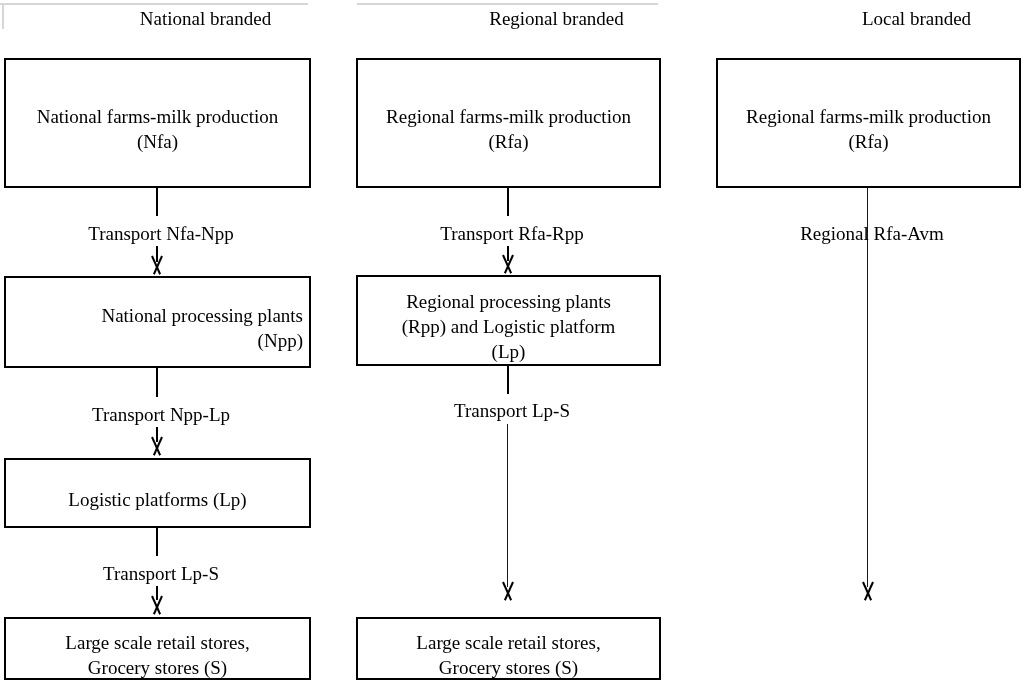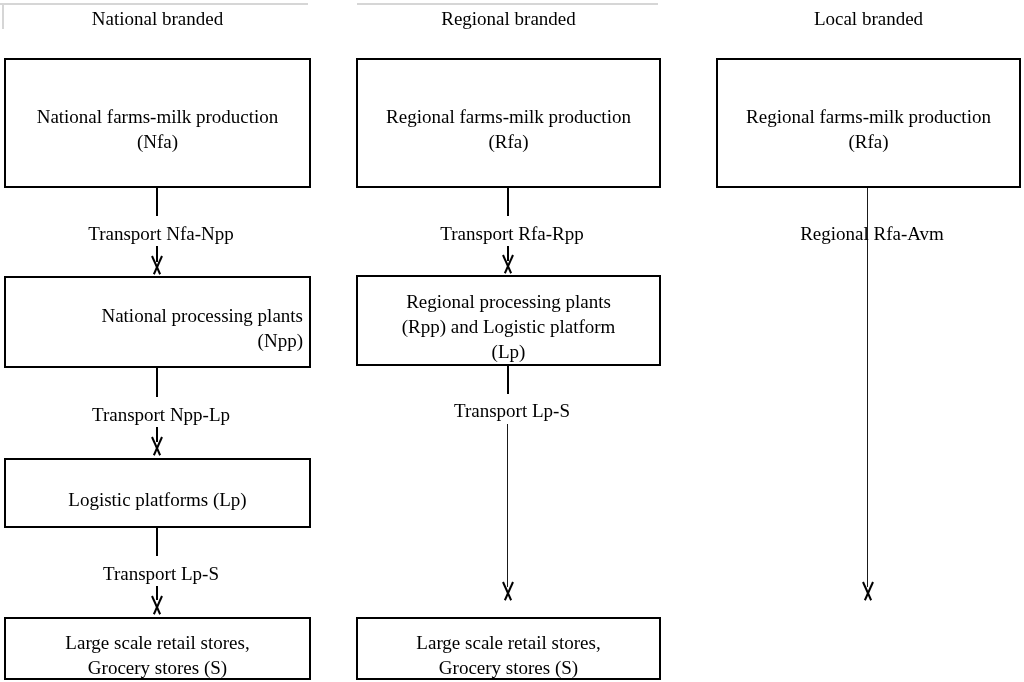--- a/index.html
+++ b/index.html
@@ -32,20 +32,21 @@
     background: #d6d6d6;
   }
 
   .col-header {
     position: absolute;
     text-align: center;
     font-size: 19px;
     line-height: 22px;
     white-space: nowrap;
     color: #000;
+    padding-left: 48px;
   }
 
   .node-box {
     position: absolute;
     box-sizing: border-box;
     border: 2px solid #000000;
     background: #ffffff;
     display: flex;
     align-items: center;
     justify-content: center;

